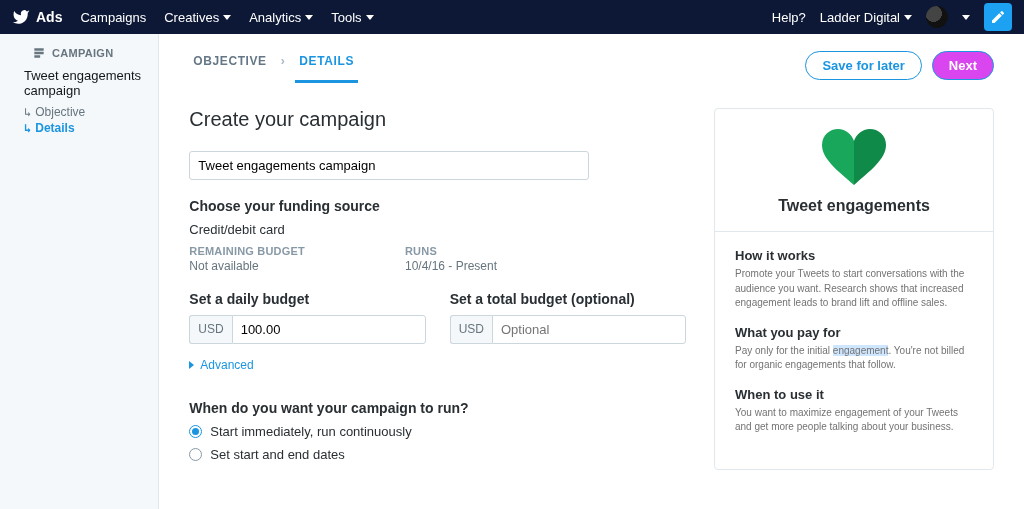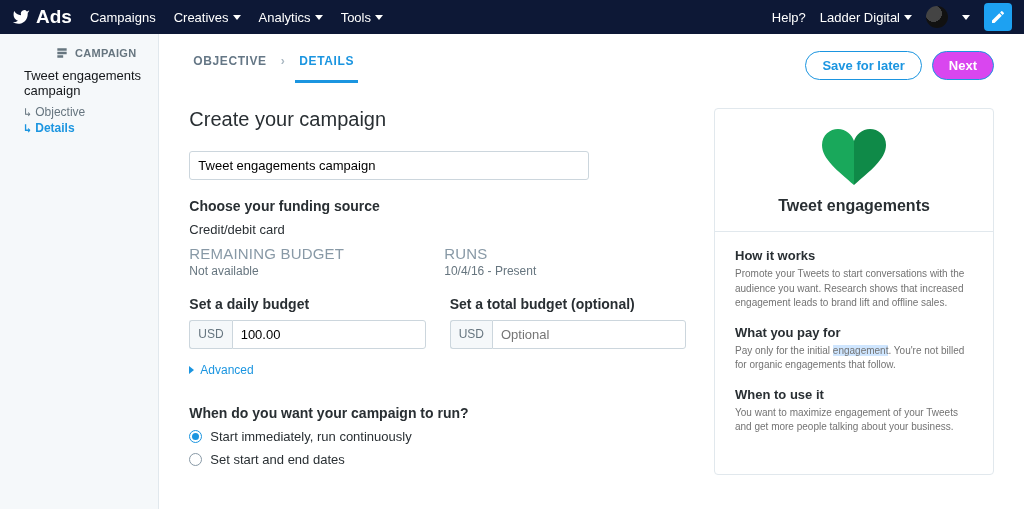--- a/index.html
+++ b/index.html
@@ -1,29 +1,29 @@
 <!DOCTYPE html>
 <html><head>
 <meta charset="utf-8">
 <style>
 * { box-sizing: border-box; margin: 0; padding: 0; }
 body { font-family: -apple-system, BlinkMacSystemFont, "Segoe UI", Helvetica, Arial, sans-serif; font-size: 13px; color: #292f33; background: #fff; }
 .topbar { background: #0d1836; color: #fff; height: 34px; display: flex; align-items: center; padding: 0 12px; }
 .topbar-left { display: flex; align-items: center; gap: 18px; }
-.topbar-brand { display: flex; align-items: center; gap: 6px; font-weight: bold; font-size: 19px; }
+.topbar-brand { display: flex; align-items: center; gap: 6px; font-weight: bold; font-size: 14px; }
 .topbar-brand svg { fill: #fff; }
 .topbar-item { font-size: 13px; cursor: pointer; display: flex; align-items: center; gap: 4px; }
 .topbar-right { margin-left: auto; display: flex; align-items: center; gap: 14px; }
 .avatar { width: 22px; height: 22px; border-radius: 50%; background: radial-gradient(circle at 35% 35%, #444 0 40%, #111 41% 100%); }
 .compose-btn { width: 28px; height: 28px; background: #1da1f2; border-radius: 4px; display: flex; align-items: center; justify-content: center; cursor: pointer; }
 .compose-btn svg { fill: #fff; }
 .chev { display:inline-block; width:0; height:0; border-left:4px solid transparent; border-right:4px solid transparent; border-top:5px solid #fff; vertical-align: middle; }
 .layout { display: flex; min-height: calc(100vh - 34px); }
 .sidebar { width: 200px; background: #f5f8fa; border-right: 1px solid #e1e8ed; padding: 12px 0; }
-.sb-header { display: flex; align-items: center; gap: 6px; padding: 0 18px 8px; font-size: 11px; font-weight: bold; color: #66757f; letter-spacing: .3px; margin-left: 37px; }
+.sb-header { display: flex; align-items: center; gap: 6px; padding: 0 32px 8px; font-size: 11px; font-weight: bold; color: #66757f; letter-spacing: .3px; }
 .sb-header svg { fill: #66757f; }
 .sb-title { padding: 0 14px 6px 24px; font-size: 13px; color: #14171a; }
 .sb-sub { padding: 1px 14px 1px 24px; font-size: 12px; color: #66757f; display: flex; align-items: center; gap: 4px; }
 .sb-sub .arrow { font-family: monospace; }
 .sb-sub.active { color: #1b95e0; font-weight: bold; }
 .main { flex: 1; padding: 0 30px 30px; position: relative; }
 .tabs-row { display: flex; align-items: center; padding: 14px 0 0; border-bottom: 1px solid #fff; }
 .tabs { display: flex; gap: 8px; font-size: 12px; letter-spacing: .6px; font-weight: bold; }
 .tab { padding: 6px 4px 12px; color: #657786; cursor: pointer; }
 .tab.active { color: #1b95e0; border-bottom: 3px solid #1b95e0; }
@@ -32,21 +32,21 @@
 .pill { border-radius: 50px; padding: 6px 16px; font-size: 13px; font-weight: bold; cursor: pointer; border: 1px solid #1b95e0; }
 .pill.outline { background: #fff; color: #1b95e0; }
 .pill.solid { background: #d946ef; color: #fff; }
 .content-row { display: flex; gap: 28px; margin-top: 24px; }
 .form-col { flex: 1; max-width: 520px; }
 .info-col { width: 280px; border: 1px solid #e1e8ed; border-radius: 4px; padding: 20px; }
 h1.page-title { font-size: 20px; font-weight: normal; margin-bottom: 20px; }
 .section-label { font-size: 14px; font-weight: bold; margin-top: 18px; margin-bottom: 8px; }
 .text-input { width: 100%; max-width: 400px; border: 1px solid #ccd6dd; border-radius: 3px; padding: 6px 8px; font-size: 13px; background: #fff; }
 .funding-meta { display: flex; gap: 100px; margin-top: 8px; }
-.meta-label { font-size: 15px; font-weight: normal; color: #8899a6; letter-spacing: .2px; }
+.meta-label { font-size: 11px; font-weight: bold; color: #8899a6; letter-spacing: .2px; }
 .meta-val { font-size: 12px; color: #66757f; margin-top: 2px; }
 .budget-row { display: flex; gap: 24px; margin-top: 18px; }
 .budget-col { flex: 1; }
 .currency-group { display: flex; margin-top: 6px; }
 .currency-prefix { border: 1px solid #ccd6dd; border-right: none; border-radius: 3px 0 0 3px; padding: 6px 8px; font-size: 12px; background: #f5f8fa; color: #66757f; }
 .currency-input { border: 1px solid #ccd6dd; border-radius: 0 3px 3px 0; padding: 6px 8px; font-size: 13px; flex: 1; min-width: 0; }
 .adv-link { display: flex; align-items: center; gap: 6px; margin-top: 14px; font-size: 12px; color: #1b95e0; cursor: pointer; }
 .adv-link .tri { width:0; height:0; border-top:4px solid transparent; border-bottom:4px solid transparent; border-left:5px solid #1b95e0; }
 .radio-row { display: flex; align-items: center; gap: 8px; margin: 8px 0; font-size: 13px; }
 .radio { width: 13px; height: 13px; border-radius: 50%; border: 1px solid #8899a6; position: relative; }

